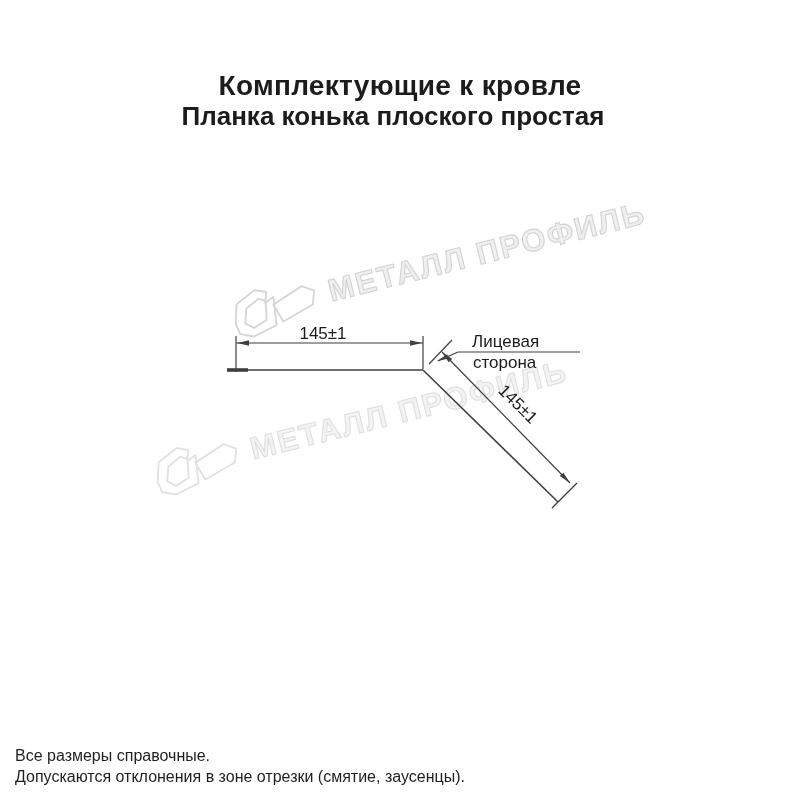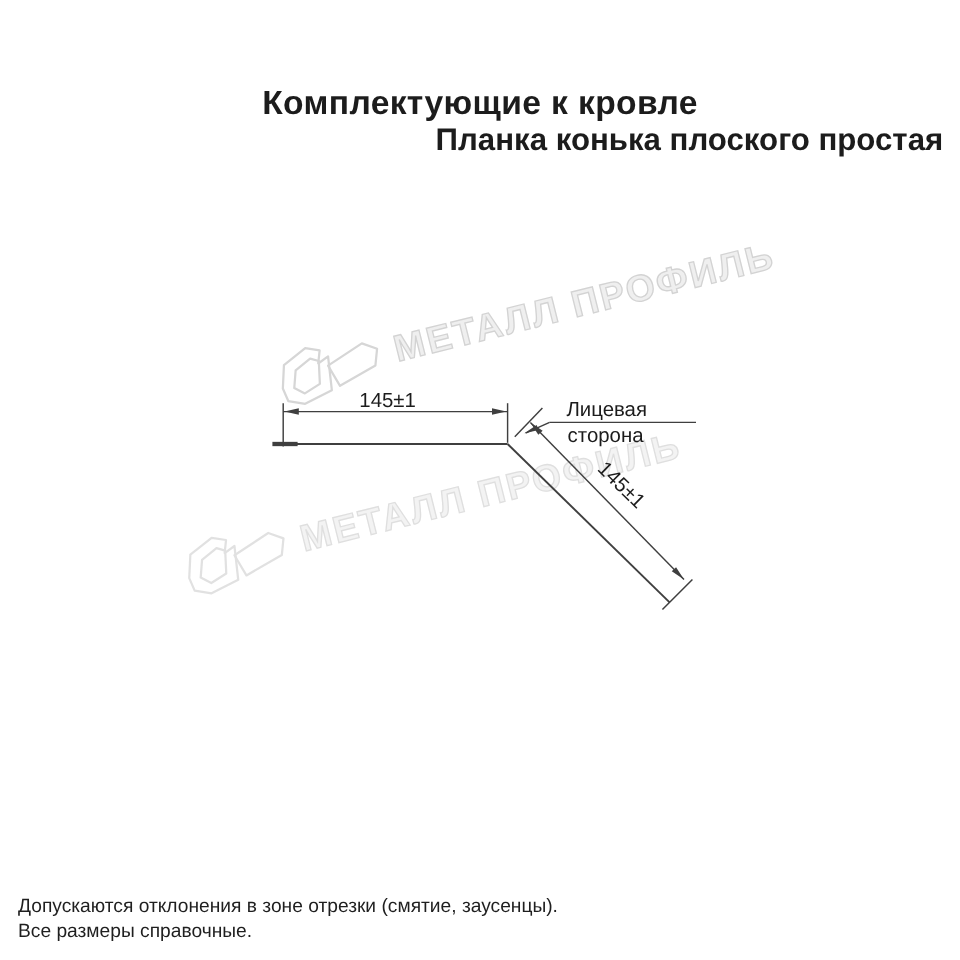--- a/index.html
+++ b/index.html
@@ -8,21 +8,21 @@
     overflow:hidden; font-family:"Liberation Sans", sans-serif; color:#1c1c1c;
   }
 
   
   .main-title {
     position:absolute; top:26px; left:0; width:100%;
     text-align:center; font-size:28px; font-weight:bold; letter-spacing:0.3px;margin-top:44px;
   }
   .product-title {
     position:absolute; top:98px; left:0; width:786px;
-    text-align:right; font-weight:bold; font-size:26px; line-height:37px;
+    text-align:center; font-weight:bold; font-size:26px; line-height:37px;
   }
 
   
   .watermark {
     position:absolute; display:flex; align-items:center; gap:10px;
     transform-origin:left center; pointer-events:none;
   }
   .wm-upper { left:228px; top:288px; transform:rotate(-14deg); }
   .wm-lower { left:150px; top:446px; transform:rotate(-14deg); opacity:0.72; }
   .wm-text {
@@ -107,17 +107,17 @@
     <g>
       <path class="thin" d="M458 352 L580 352"></path>
       <path class="thin" d="M458 352 L438 361"></path>
       <polygon class="arr" points="437,361 449,358.4 447.2,354.2"></polygon>
       <text x="472" y="347">Лицевая</text>
       <text x="473" y="368">сторона</text>
     </g>
   </svg>
 
   <div class="footer">
+    <div>Все размеры справочные.</div>
     <div>Допускаются отклонения в зоне отрезки (смятие, заусенцы).</div>
-    <div>Все размеры справочные.</div>
   </div>
 
 </div>
 
 </body></html>

